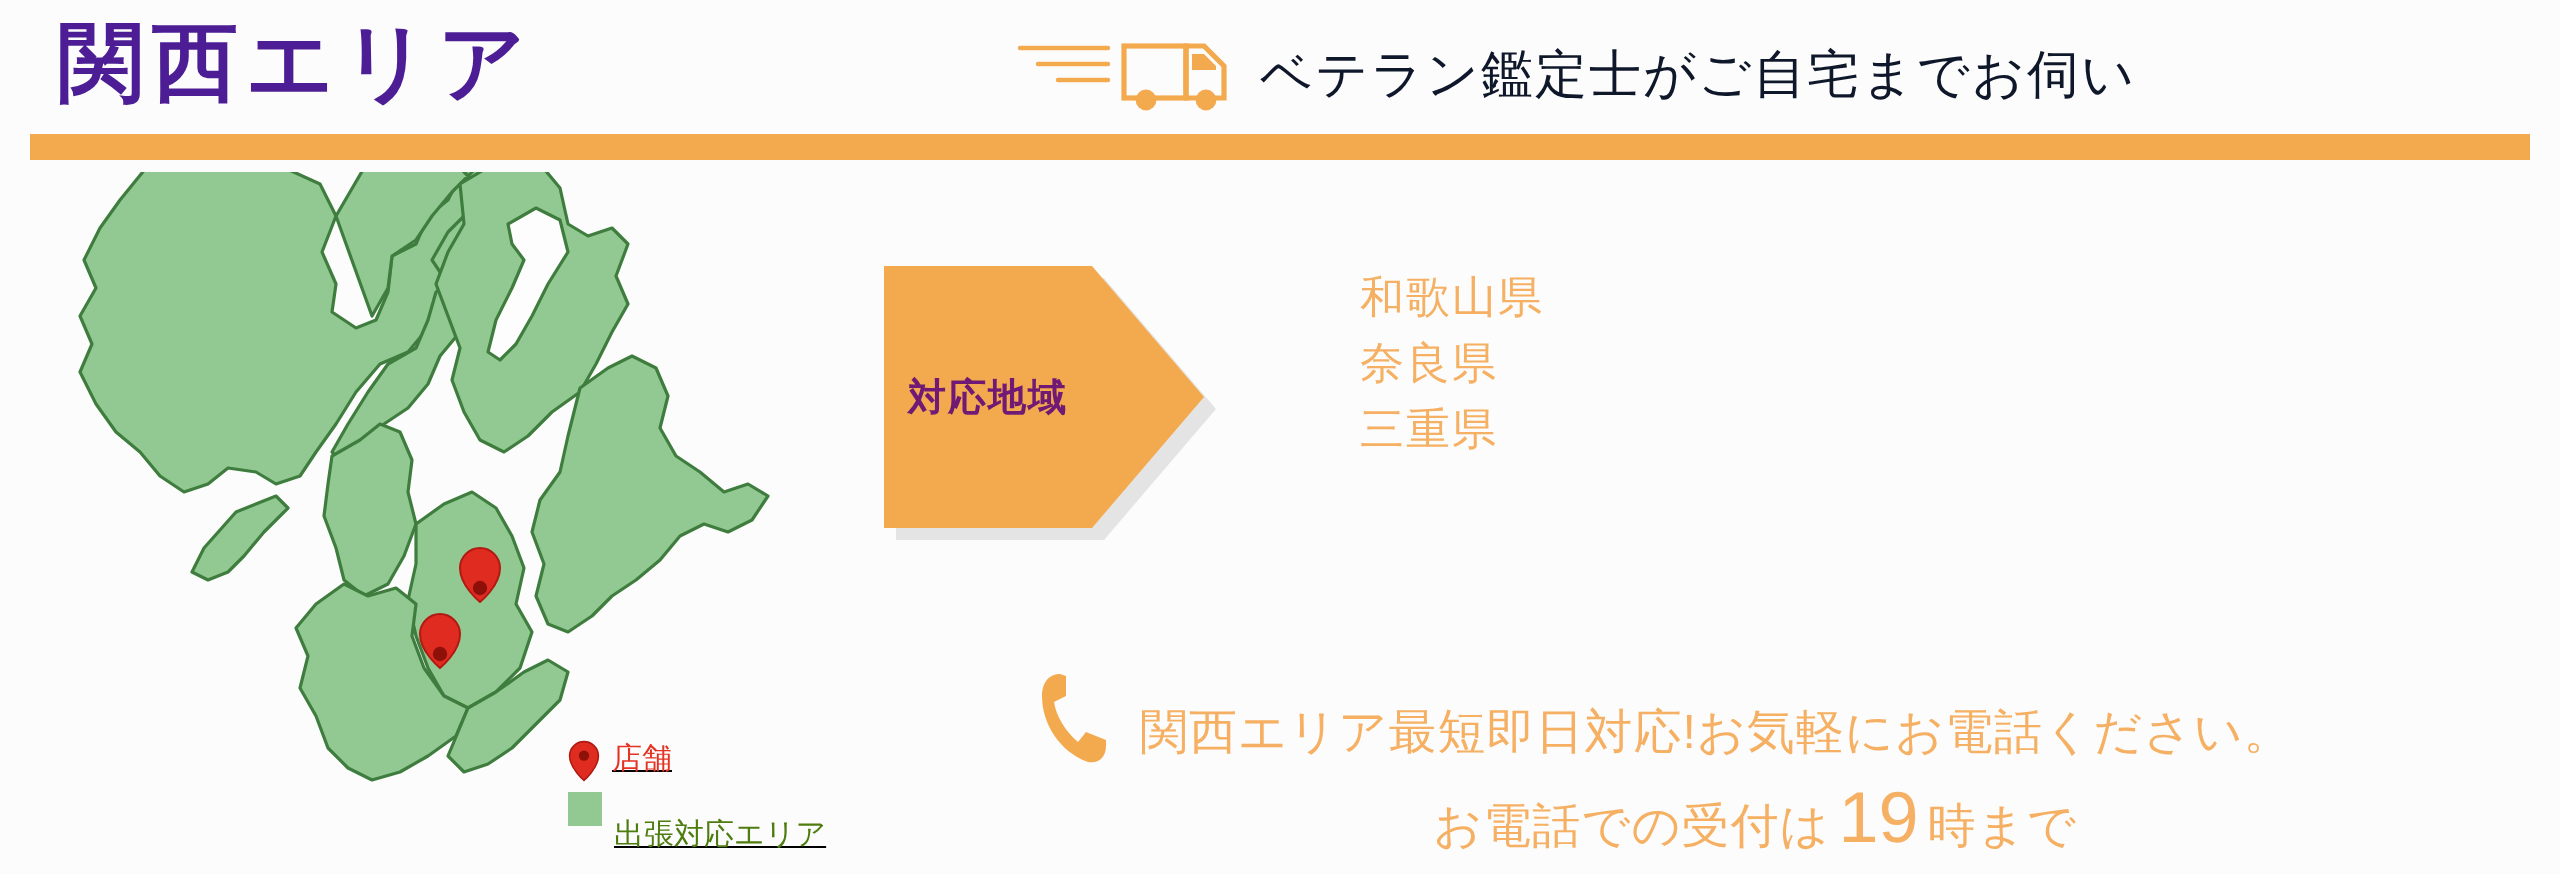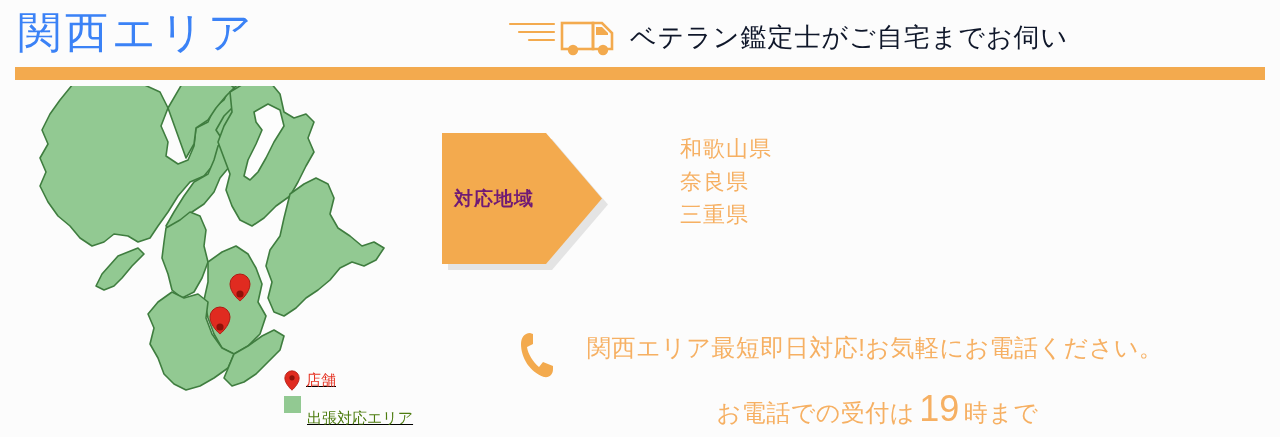--- a/index.html
+++ b/index.html
@@ -12,26 +12,26 @@
     height: 437px;
     position: relative;
     overflow: hidden;
     font-family: "Liberation Sans", "DejaVu Sans", sans-serif;
     background: #fcfcfc;
   }
 
   
   #page-title {
     position: absolute;
-    left: 18px;
+    left: 29px;
     top: 2px;
     font-size: 43px;
-    font-weight: normal;
+    font-weight: bold;
     letter-spacing: 4px;
-    color: #3b82f6;
+    color: #4c1d95;
     line-height: 60px;
     white-space: nowrap;
   }
   #header-rule {
     position: absolute;
     left: 15px;
     top: 67px;
     width: 1250px;
     height: 13px;
     background: #f3aa4e;
@@ -153,23 +153,22 @@
 
   
   #contact-block {
     position: absolute;
     left: 520px;
     top: 332px;
     width: 745px;
   }
   #contact-line-1 {
     display: flex;
-    align-items: flex-start;
+    align-items: flex-end;
     height: 50px;
-    gap: 17px;
   }
   #phone-icon { display: block; flex: 0 0 auto; }
   #contact-text-1 {
     margin-left: 16px;
     font-size: 24px;
     color: #f6b063;
     letter-spacing: 0.5px;
     white-space: nowrap;
   }
   #contact-line-2 {

